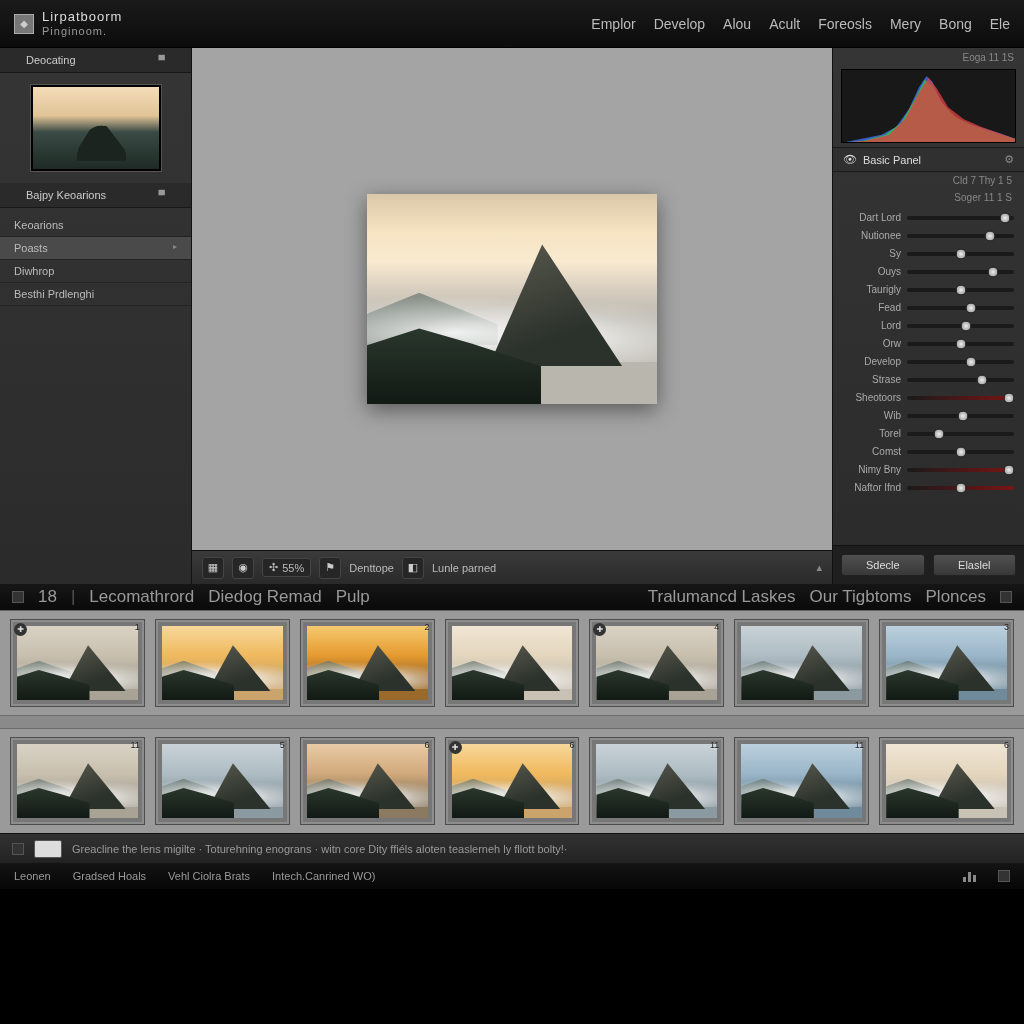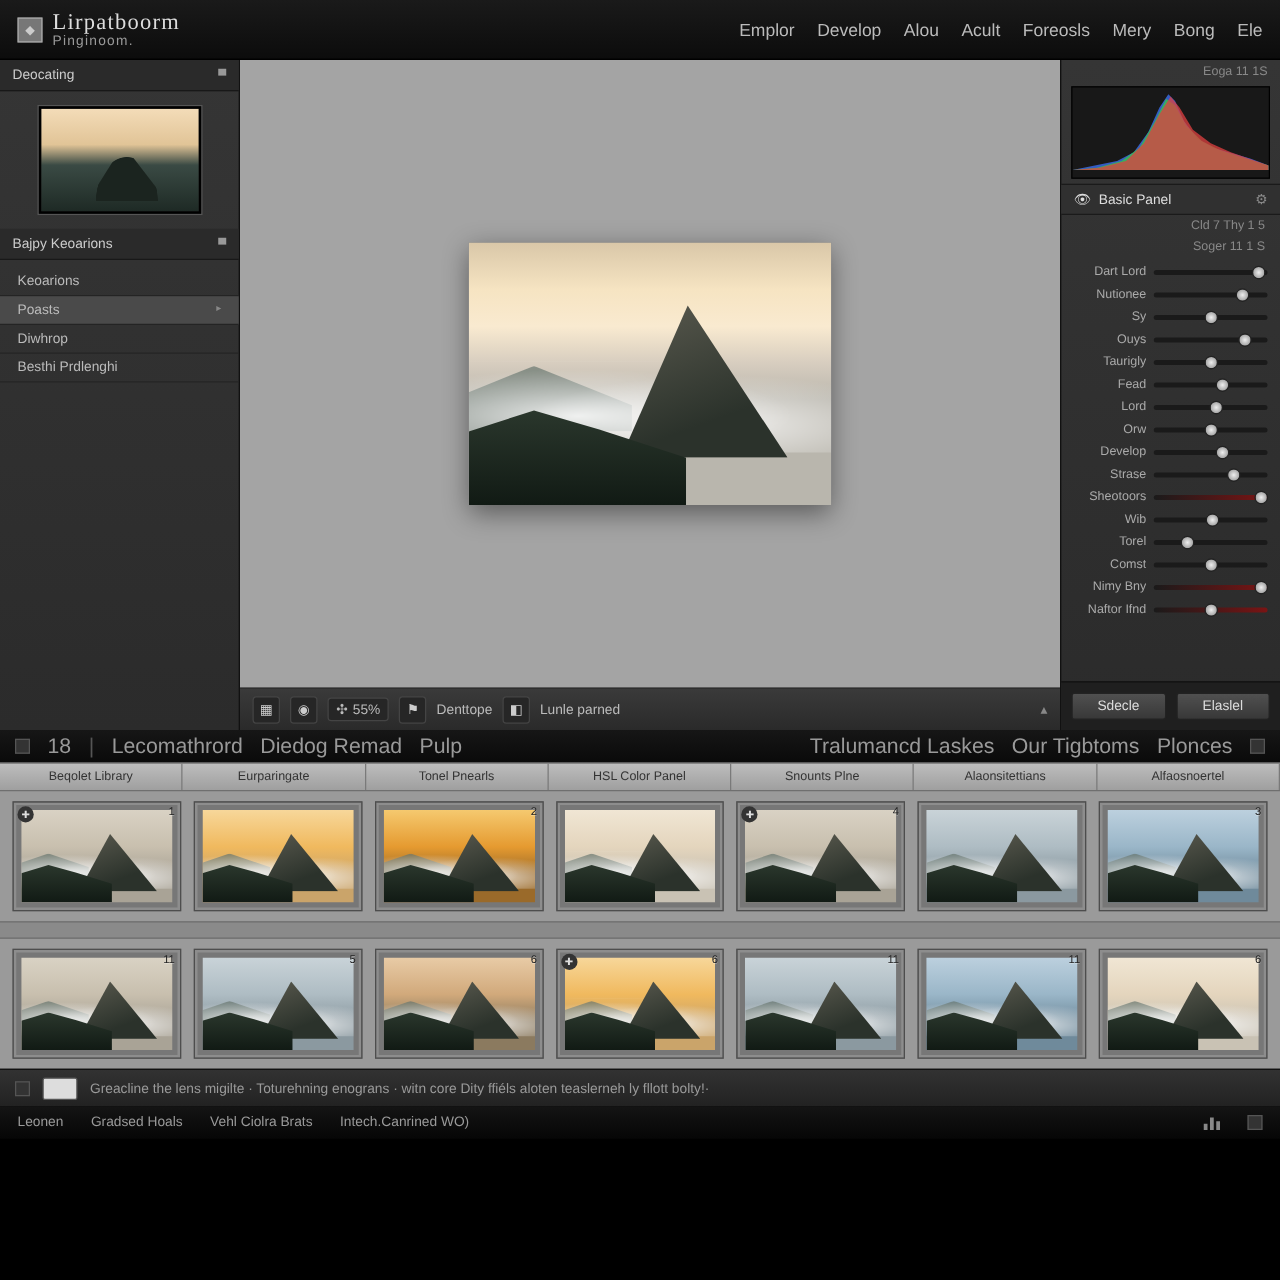--- a/index.html
+++ b/index.html
@@ -2,29 +2,29 @@
 <html><head>
 <meta charset="utf-8">
 <style>
   * { box-sizing: border-box; margin: 0; padding: 0; font-family: "Helvetica Neue", Arial, sans-serif; }
   body { width: 1024px; height: 1024px; background: #000; color: #ccc; font-size: 11px; overflow: hidden; }
 
   
   .topbar { height: 48px; background: linear-gradient(#1a1a1a,#0c0c0c); display: flex; align-items: center; padding: 0 14px; border-bottom:1px solid #000;}
   .logo-box { width: 20px; height: 20px; background: #777; border:1px solid #aaa; margin-right: 8px; display:flex;align-items:center;justify-content:center;font-size:10px;}
   .brand { line-height: 1.1; }
-  .brand .l1 { font-size: 18px; color:#ddd; letter-spacing:1px;font-family:Liberation Serif, serif;}
+  .brand .l1 { font-size: 13px; color:#ddd; letter-spacing:1px;}
   .brand .l2 { font-size: 11px; color:#999; letter-spacing:1px;}
   .topnav { margin-left:auto; display:flex; gap:18px; }
   .topnav span { color:#bbb; font-size:14px; cursor:pointer; }
 
   
   .work { display:flex; height: 536px; background:#1e1e1e; }
   .leftpanel { width:192px; background: linear-gradient(#353535,#2b2b2b); border-right:1px solid #111; display:flex; flex-direction:column; }
-  .panel-header { display:flex; justify-content:space-between; align-items:center; padding:6px 10px; font-size:11px; color:#ccc; background:#2a2a2a; border-bottom:1px solid #181818;}
+  .panel-header { display:flex; justify-content:space-between; align-items:center; padding:6px 26px; font-size:11px; color:#ccc; background:#2a2a2a; border-bottom:1px solid #181818;}
   .panel-header .chev{font-size:9px;color:#999;}
   .nav-thumb-wrap{ padding:12px; }
   .nav-thumb{ width:130px; height:86px; margin:0 auto; border:2px solid #000; box-shadow:0 0 0 1px #555; background: linear-gradient(180deg,#f3dcb8 0%,#e1c497 35%,#3a4a44 55%,#1e2a25 100%); position:relative; overflow:hidden;}
   .nav-thumb::after{content:"";position:absolute;left:30%;bottom:10%;width:50%;height:55%;background:radial-gradient(ellipse at 50% 100%,#1b241f 55%,transparent 56%);clip-path:polygon(0 100%,45% 0,100% 100%);}
   .preset-list{ margin-top:6px;}
   .preset-item{ padding:5px 14px; color:#bbb; border-bottom:1px solid #242424; cursor:pointer; font-size:11px;}
   .preset-item.active{ background:#4a4a4a; }
   .preset-item .tri{float:right;color:#888;font-size:8px;}
   .left-spacer{flex:1;}
   .left-buttons{ display:flex; gap:8px; padding:8px; background:#1f1f1f; border-top:1px solid #111;}
@@ -36,21 +36,21 @@
   .sky{position:absolute;inset:0;background:linear-gradient(180deg,#d9c7a8 0%,#f6e4c2 18%,#f9ead0 32%,#d7cdbf 46%,#b9b6ad 60%);} 
   .fog{position:absolute;left:0;right:0;bottom:20%;height:35%;background:radial-gradient(ellipse at 30% 60%,rgba(255,255,255,.85),rgba(255,255,255,0) 60%),radial-gradient(ellipse at 70% 70%,rgba(255,255,255,.75),rgba(255,255,255,0) 55%);}
   .peak{position:absolute;left:42%;bottom:18%;width:46%;height:58%;background:linear-gradient(160deg,#5a5a4f 0%,#2b322b 70%);clip-path:polygon(0 100%,40% 0,100% 100%);}
   .ridge{position:absolute;left:0;bottom:0;width:60%;height:40%;background:linear-gradient(#2d3a2f,#111a14);clip-path:polygon(0 30%,30% 10%,60% 28%,100% 55%,100% 100%,0 100%);}
   .farridge{position:absolute;left:0;bottom:28%;width:45%;height:25%;background:#6a7770;clip-path:polygon(0 40%,40% 0,100% 60%,100% 100%,0 100%);opacity:.7;}
 
   .center-toolbar{ height:34px; background:linear-gradient(#3a3a3a,#2a2a2a); border-top:1px solid #111; display:flex; align-items:center; gap:8px; padding:0 10px; color:#bbb; font-size:11px;}
   .tb-ico{width:22px;height:22px;background:#262626;border:1px solid #444;border-radius:3px;display:flex;align-items:center;justify-content:center;color:#ccc;cursor:pointer;}
   .tb-seg{display:flex;align-items:center;gap:4px;padding:2px 6px;background:#262626;border:1px solid #444;border-radius:3px;}
 
-  .rightpanel{ width:176px; background:linear-gradient(#353535,#2b2b2b); border-left:1px solid #111; display:flex; flex-direction:column;}
+  .rightpanel{ width:192px; background:linear-gradient(#353535,#2b2b2b); border-left:1px solid #111; display:flex; flex-direction:column;}
   .rp-top{ display:flex; justify-content:flex-end; padding:4px 10px; color:#888; font-size:10px;}
   .histo{ height:74px; margin:2px 8px 4px; background:#181818; border:1px solid #000; position:relative; overflow:hidden;}
   .histo svg{position:absolute;inset:0;}
   .rp-section{ padding:5px 10px; background:#303030; border-top:1px solid #1a1a1a; border-bottom:1px solid #1a1a1a; display:flex; align-items:center; gap:6px; color:#ddd; font-size:11px;}
   .rp-section .gear{margin-left:auto;color:#888;}
   .rp-meta{ text-align:right; padding:3px 12px; color:#888; font-size:10px;}
   .sliders{ padding:6px 10px 4px; display:flex; flex-direction:column; gap:7px;}
   .srow{ display:flex; align-items:center; gap:6px;}
   .srow label{ width:58px; text-align:right; color:#aaa; font-size:10px; white-space:nowrap; overflow:hidden;}
   .track{ flex:1; height:4px; background:#1a1a1a; border-radius:2px; position:relative;}
@@ -293,29 +293,20 @@
   <span class="mi">Diedog Remad</span>
   <span class="mi">Pulp</span>
   <div class="spacer"></div>
   <span class="mi">Tralumancd Laskes</span>
   <span class="mi">Our Tigbtoms</span>
   <span class="mi">Plonces</span>
   <span class="sq"></span>
 </div>
 
 <div class="film">
-  <div class="film-tabs">
-    <div class="film-tab">Beqolet Library</div>
-    <div class="film-tab">Eurparingate</div>
-    <div class="film-tab">Tonel Pnearls</div>
-    <div class="film-tab">HSL Color Panel</div>
-    <div class="film-tab">Snounts Plne</div>
-    <div class="film-tab">Alaonsitettians</div>
-    <div class="film-tab">Alfaosnoertel</div>
-  </div>
   <div class="film-grid" id="row1">
       <div class="thumb">
         <div class="thumb-inner v-neutral">
           <div class="sky"></div>
           <div class="farridge"></div>
           <div class="fog"></div>
           <div class="peak"></div>
           <div class="ridge"></div>
         </div>
         <div class="num">1</div>

